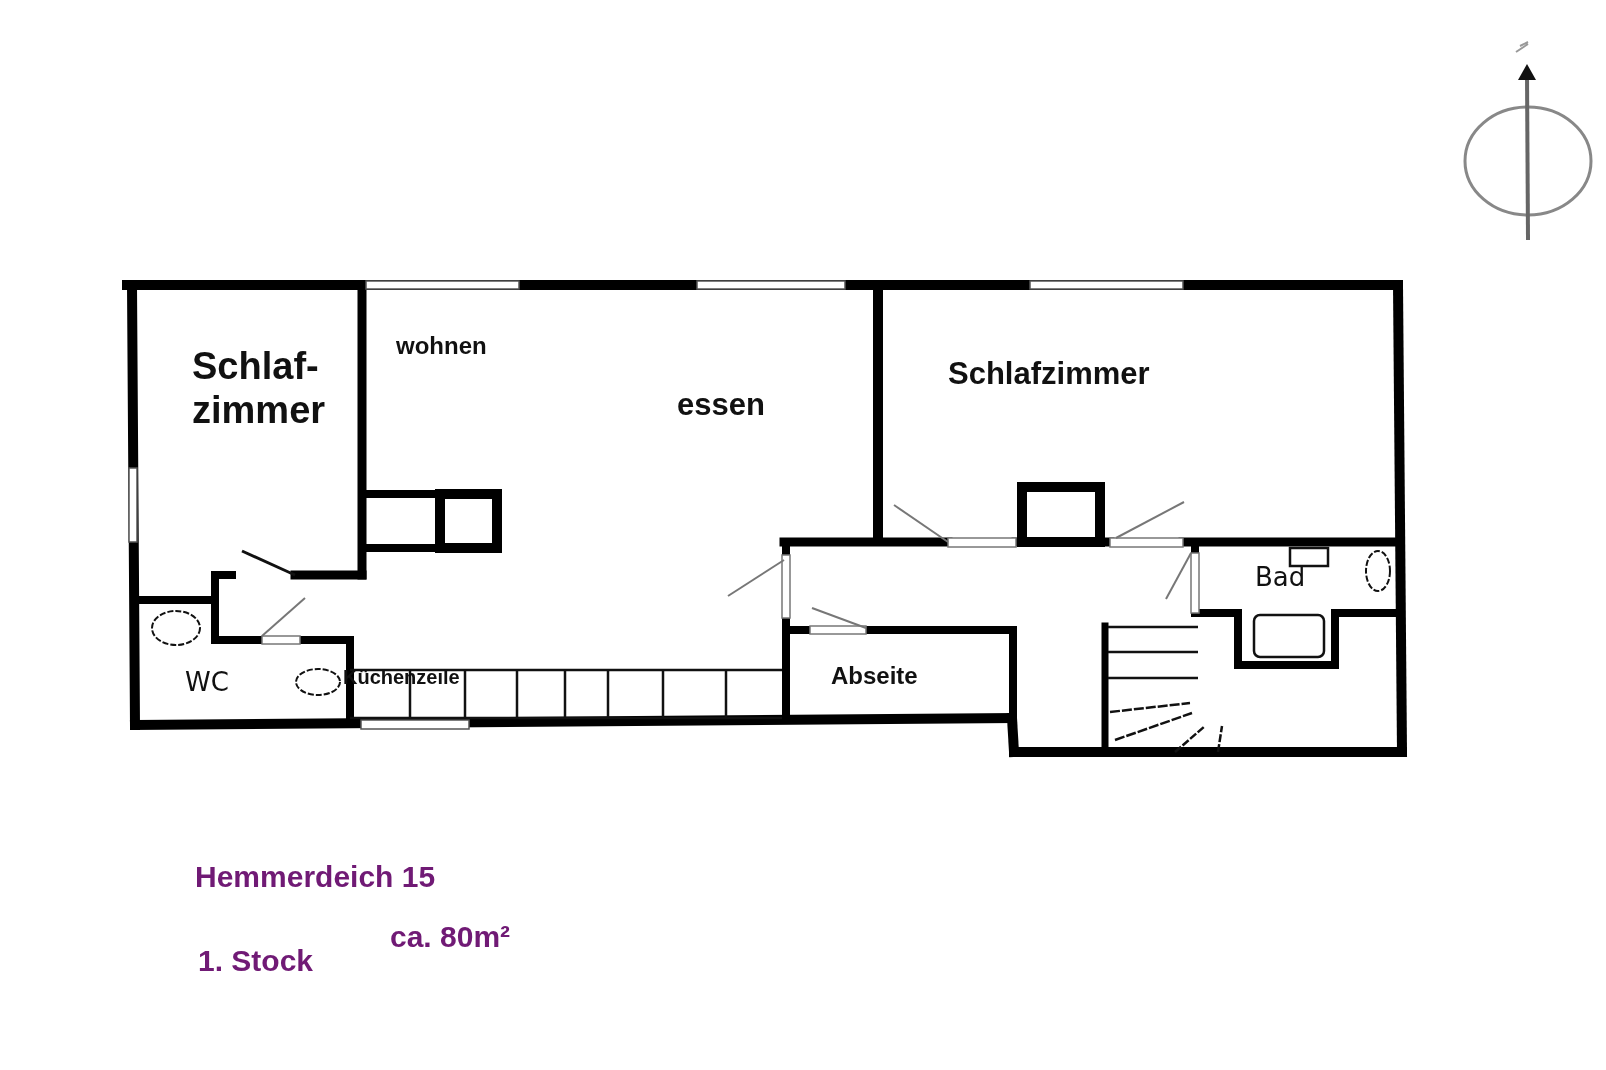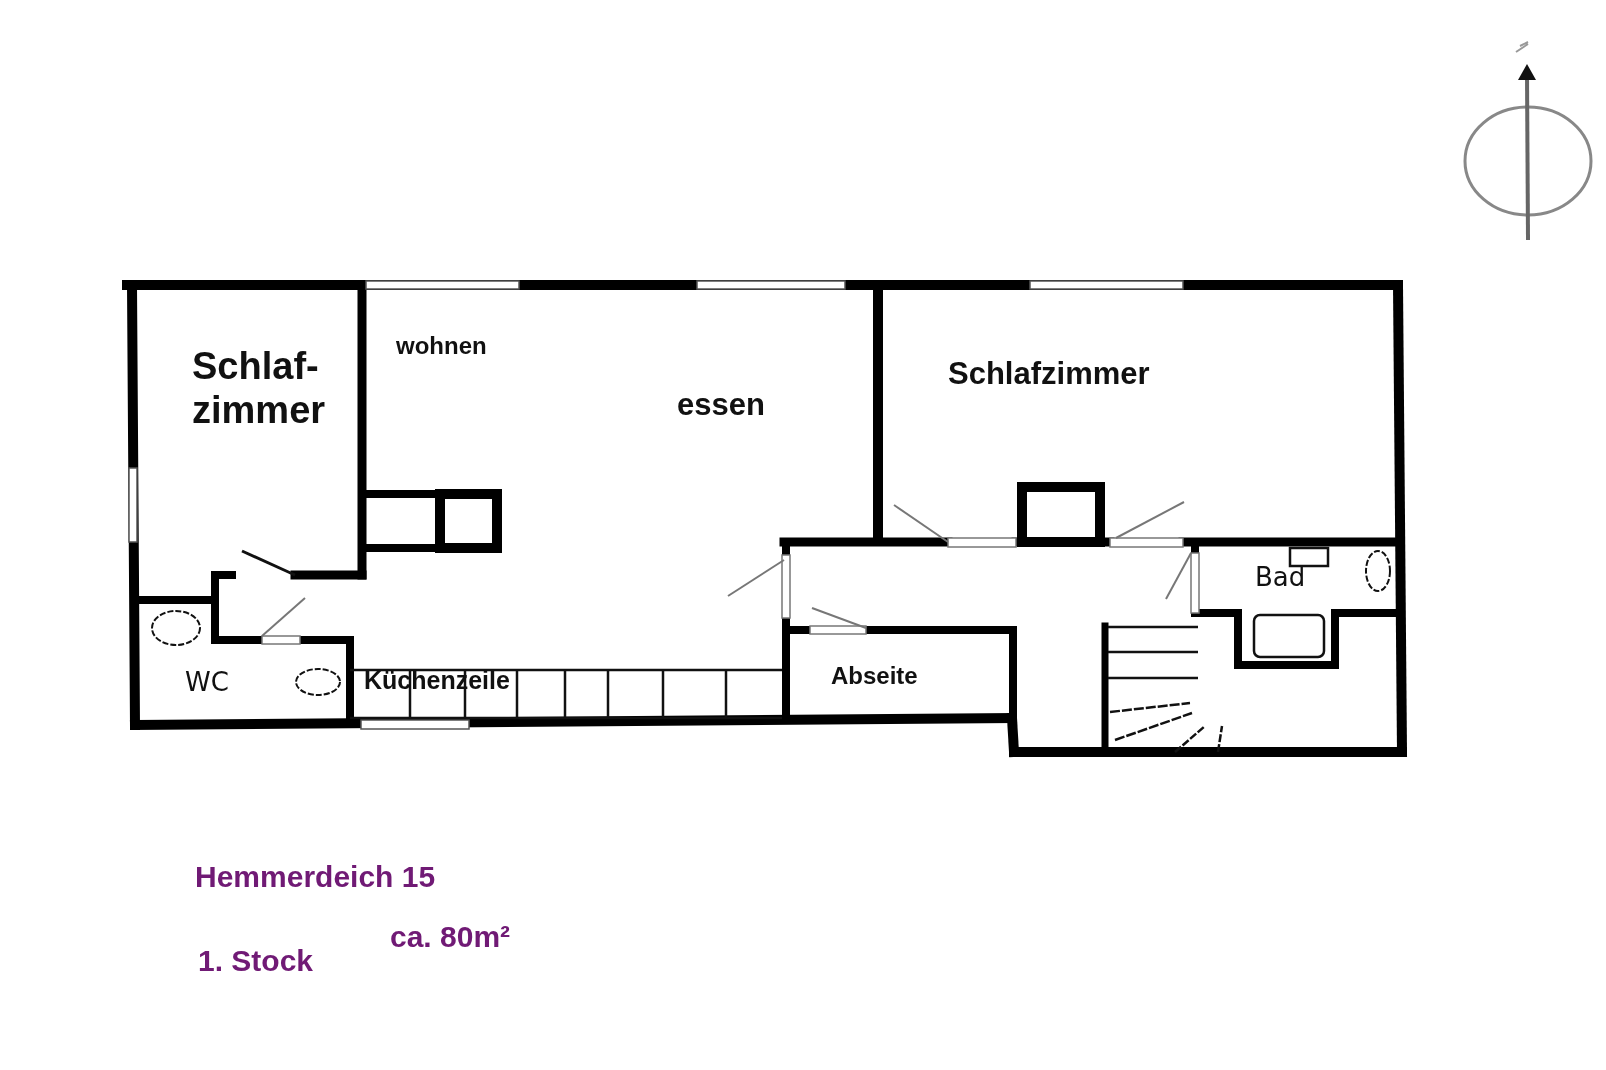--- a/index.html
+++ b/index.html
@@ -137,18 +137,18 @@
 
 <div class="lbl" style="left:164px; top:345px; font-size:38px;margin-left:28px;">
   <div>Schlaf-</div>
   <div>zimmer</div>
 </div>
 <div class="lbl" style="left:396px; top:332px; font-size:24px;">wohnen</div>
 <div class="lbl" style="left:677px; top:387px; font-size:31px;">essen</div>
 <div class="lbl" style="left:948px; top:356px; font-size:31px;">Schlafzimmer</div>
 <div class="lbl reg" style="left:1255px; top:563px; font-size:26px;">Bad</div>
 <div class="lbl reg" style="left:185px; top:668px; font-size:26px;">WC</div>
-<div class="lbl" style="left:364px; top:666px; font-size:25px;">Küchenzeile</div>
+<div class="lbl" style="left:343px; top:666px; font-size:20px;">Küchenzeile</div>
 <div class="lbl" style="left:831px; top:662px; font-size:24px;">Abseite</div>
 
 <div class="caption" style="left:195px; top:860px;">Hemmerdeich 15</div>
 <div class="caption" style="left:198px; top:920px;margin-top:24px;">1. Stock</div>
 <div class="caption" style="left:390px; top:920px;">ca. 80m²</div>
 
 </body></html>

